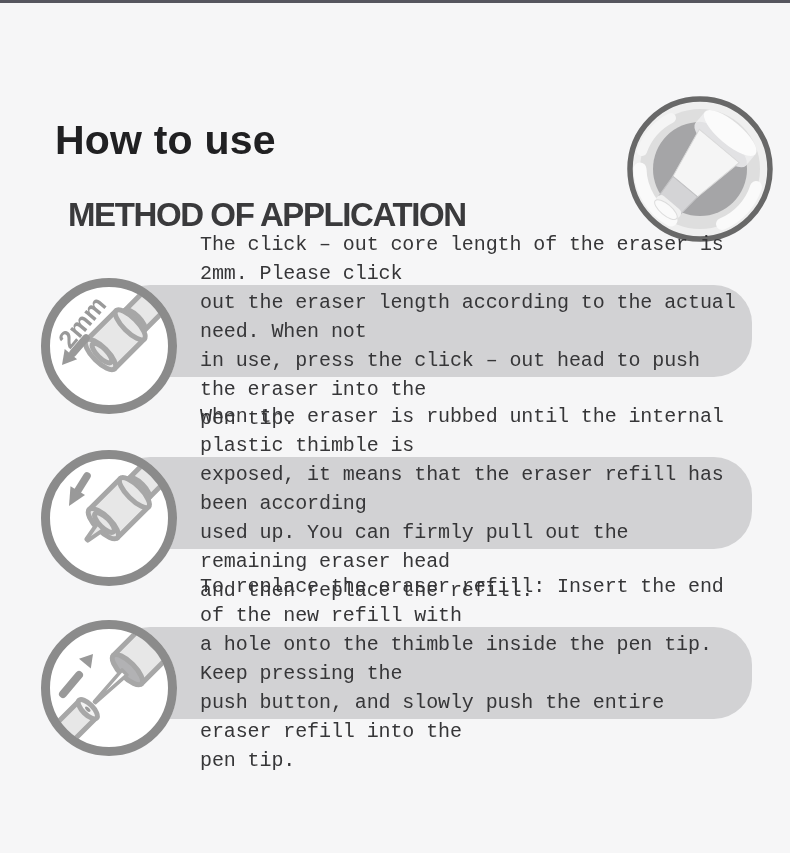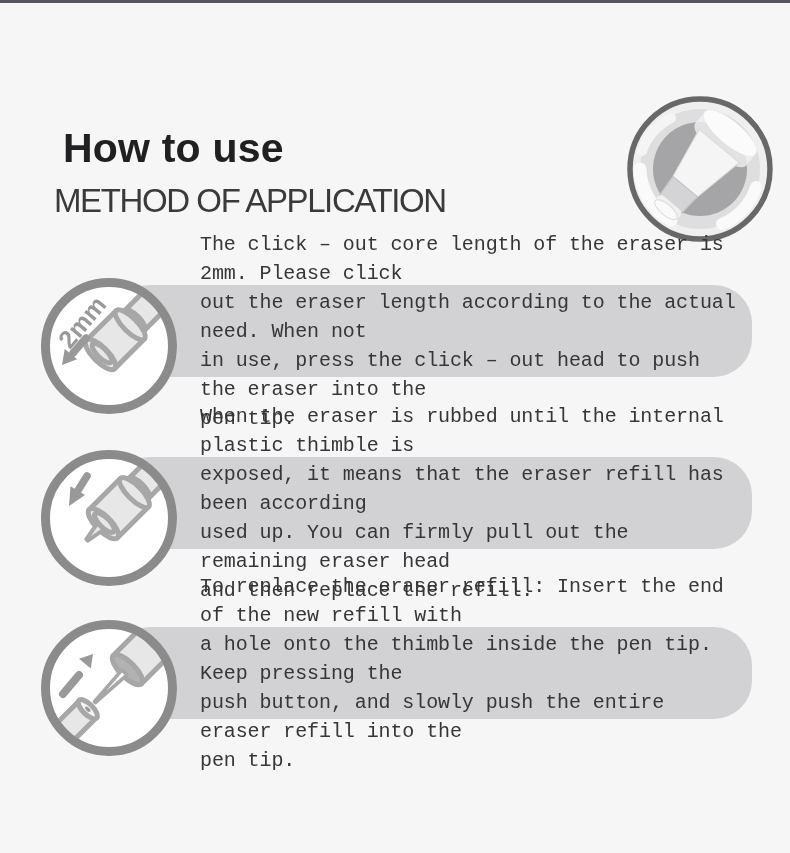--- a/index.html
+++ b/index.html
@@ -6,27 +6,27 @@
   body{
     width:790px;height:853px;
     font-family:"Liberation Sans", sans-serif;
     background:#f6f6f7;
     overflow:hidden;
   }
   .page{position:relative;width:790px;height:853px;background:#f6f6f7;}
   .topline{position:absolute;left:0;top:0;width:790px;height:3px;background:#56565e;}
 
   .title{
-    position:absolute;left:55px;top:118px;margin:8px;
+    position:absolute;left:55px;top:118px;margin:0;
     font-size:41px;line-height:44px;font-weight:700;color:#202022;
     letter-spacing:0.2px;
   }
   .subtitle{
-    position:absolute;left:54px;top:184px;margin:0;
-    font-size:33px;line-height:34px;font-weight:400;color:#3a3a3c;
+    position:absolute;left:54px;top:184px;margin:14px;
+    font-size:33px;line-height:34px;font-weight:700;color:#3a3a3c;
     letter-spacing:-1.4px;
   }
 
   .badge{position:absolute;left:626px;top:95px;width:148px;height:148px;}
 
   .step{position:absolute;left:0;width:790px;}
   .pill{
     position:absolute;left:112px;top:7px;width:640px;height:92px;
     background:#d2d2d4;border-radius:38px;
     display:flex;align-items:center;

